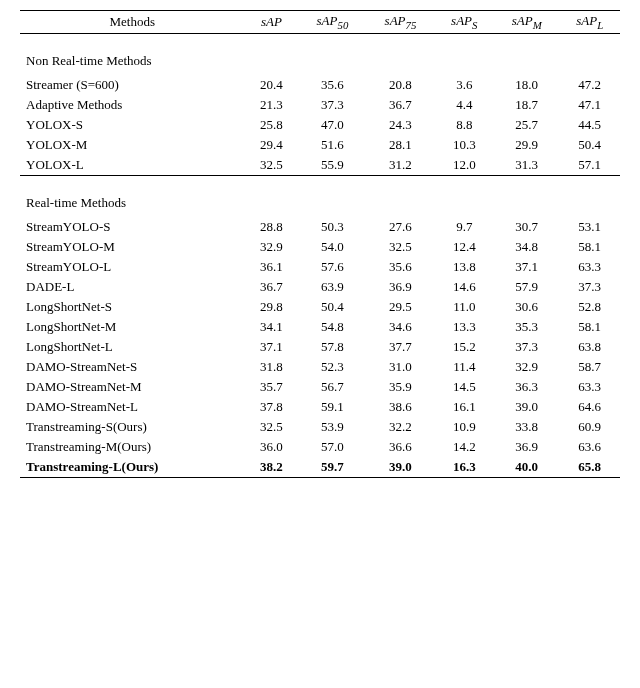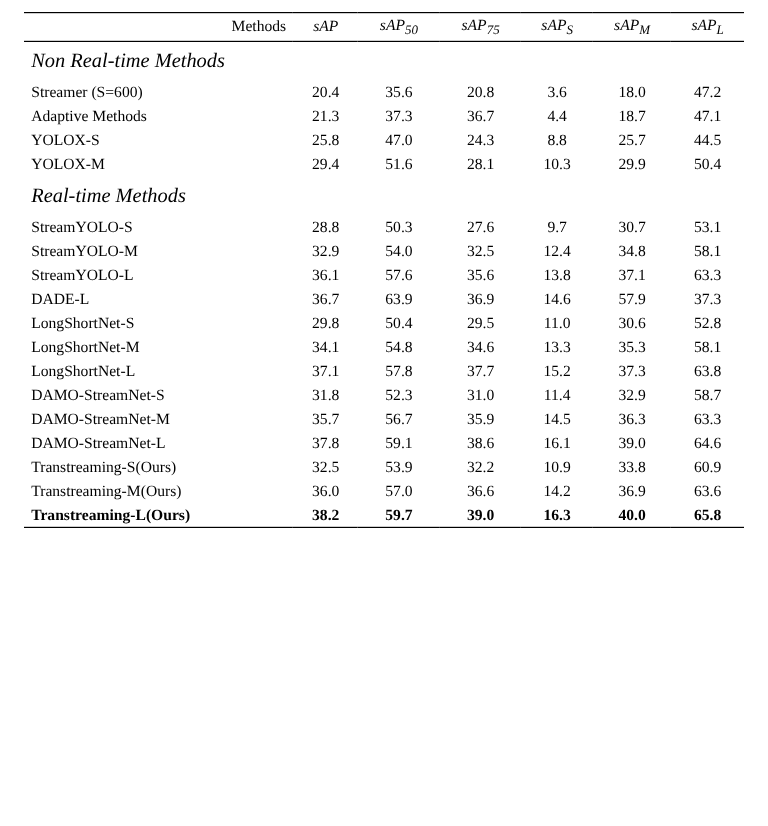--- a/index.html
+++ b/index.html
@@ -21,36 +21,35 @@
       vertical-align: middle;
     }
     th {
       font-style: italic;
       font-weight: normal;
       text-align: center;
     }
     th.methods-header {
       font-style: normal;
       font-weight: normal;
-      text-align: right;
+      text-align: center;
     }
     td.method-name {
       text-align: left;
     }
     td.value {
       text-align: center;
     }
     .bottom-border td {
       border-bottom: 1.5px solid #000;
     }
     .section-header td {
-      padding-top: 6px;
+      padding-top: 19px;
       padding-bottom: 2px;
-      font-style: italic;
-      font-size: 17px;
+      font-size: 13px;
     }
     .spacer td {
       height: 4px;
     }
     .bold td {
       font-weight: bold;
     }
     .outer-top th {
       border-top: 1.5px solid #000;
       border-bottom: 1px solid #000;
@@ -112,20 +111,29 @@
     </tr>
     <tr>
       <td class="method-name">YOLOX-M</td>
       <td class="value">29.4</td>
       <td class="value">51.6</td>
       <td class="value">28.1</td>
       <td class="value">10.3</td>
       <td class="value">29.9</td>
       <td class="value">50.4</td>
     </tr>
+    <tr class="bottom-border">
+      <td class="method-name">YOLOX-L</td>
+      <td class="value">32.5</td>
+      <td class="value">55.9</td>
+      <td class="value">31.2</td>
+      <td class="value">12.0</td>
+      <td class="value">31.3</td>
+      <td class="value">57.1</td>
+    </tr>
 
     <tr class="section-header">
       <td colspan="7">Real-time Methods</td>
     </tr>
     <tr class="spacer">
         <td colspan="7"></td>
       </tr>
 
     <tr>
       <td class="method-name">StreamYOLO-S</td>

